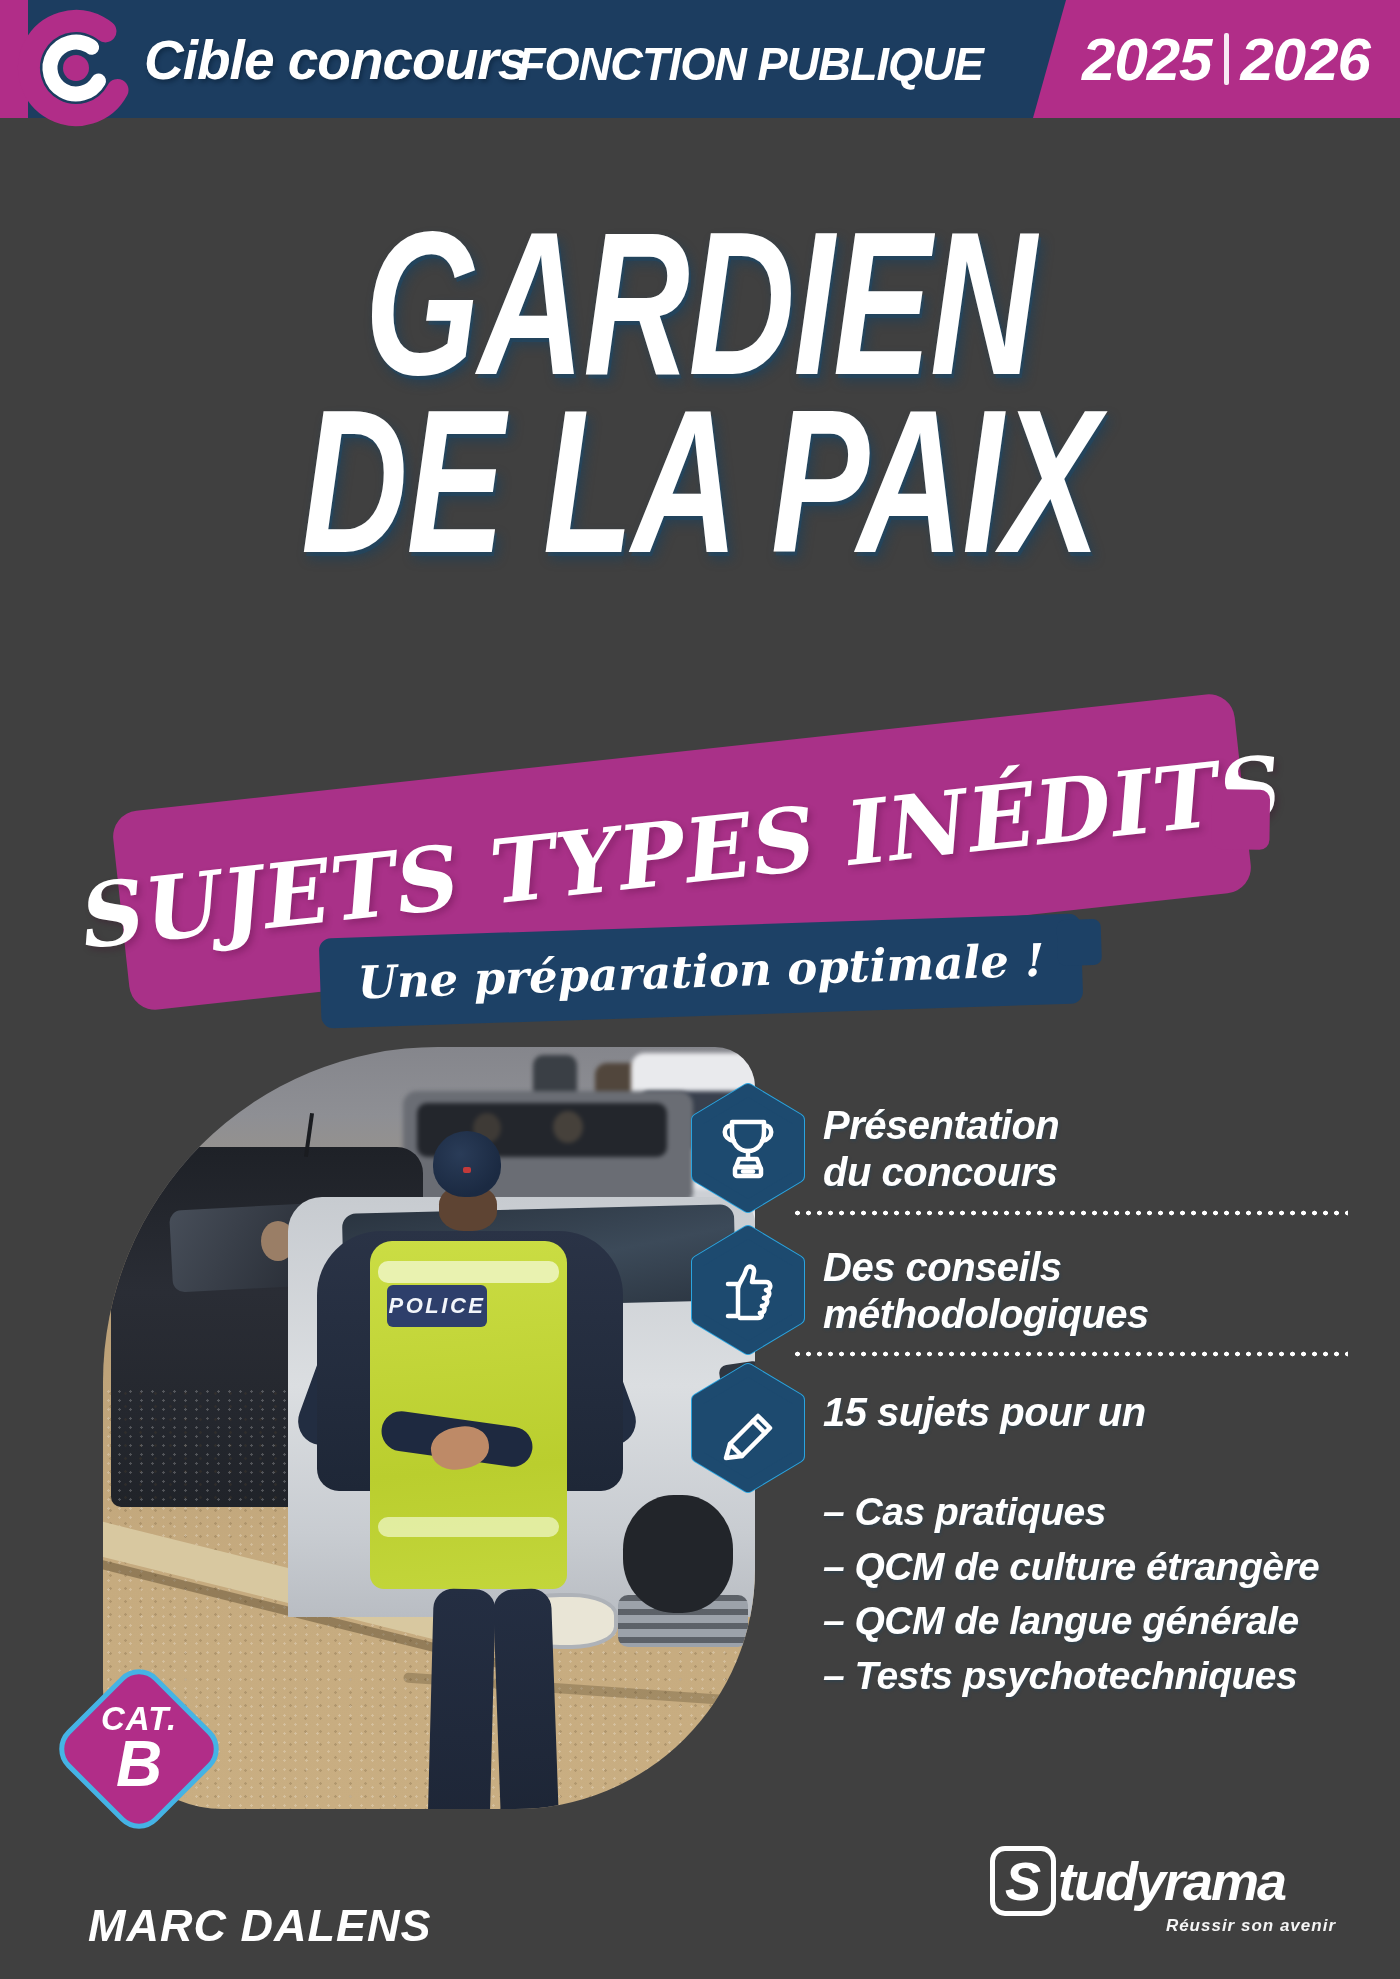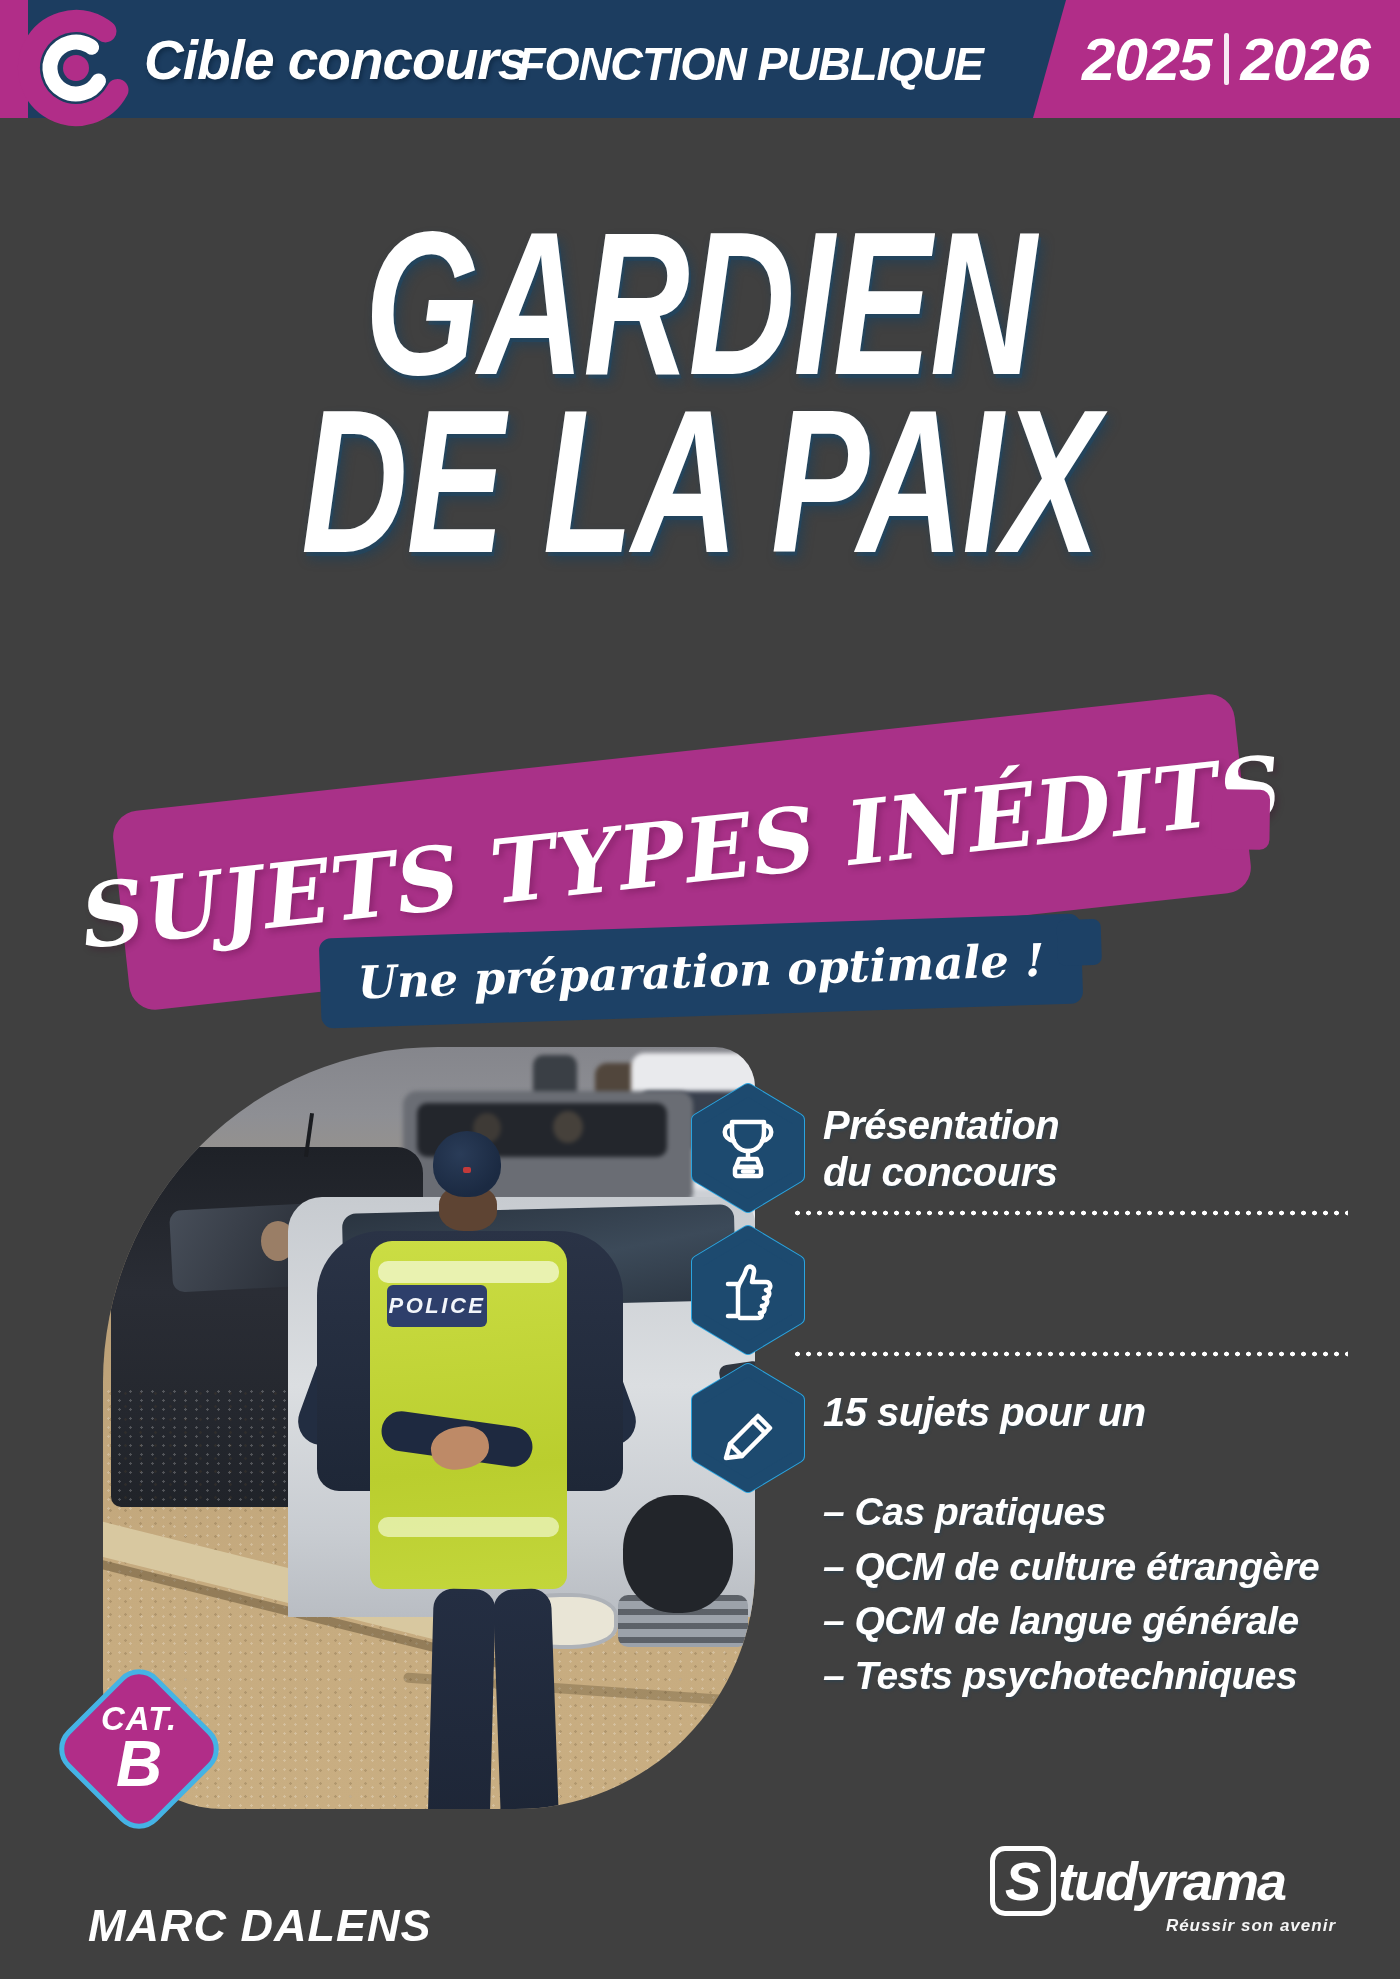--- a/index.html
+++ b/index.html
@@ -297,20 +297,24 @@
         <path d="M42 82 L54 94"></path>
       </g>
     </svg>
   </div>
 
   <div class="feature-text ft-1">
     <div>Présentation</div>
     <div>du concours</div>
   </div>
   <div class="dotsep sep-1"></div>
+  <div class="feature-text ft-2">
+    <div>Des conseils</div>
+    <div>méthodologiques</div>
+  </div>
   <div class="dotsep sep-2"></div>
   <div class="feature-text ft-3">
     <div>15 sujets pour un</div>
   </div>
   <div class="dash-list">
     <div>– Cas pratiques</div>
     <div>– QCM de culture étrangère</div>
     <div>– QCM de langue générale</div>
     <div>– Tests psychotechniques</div>
   </div>

